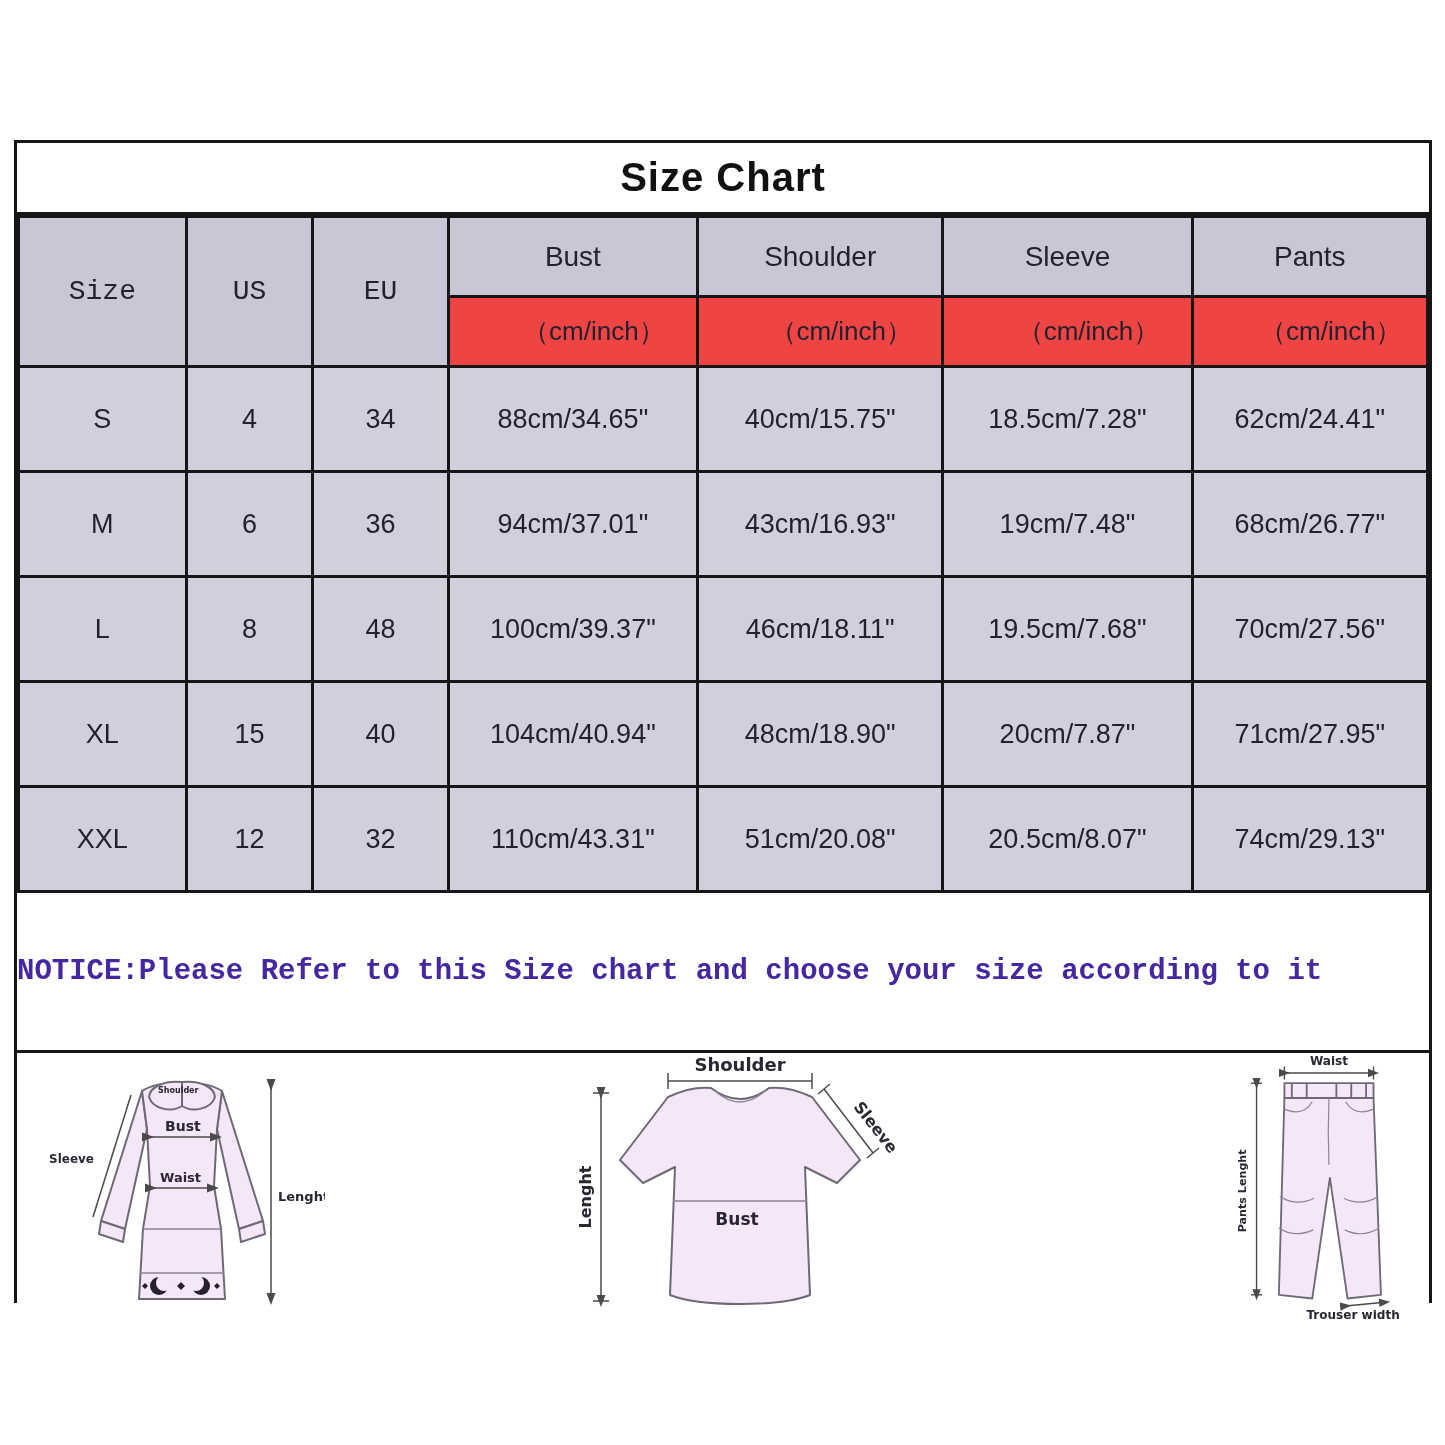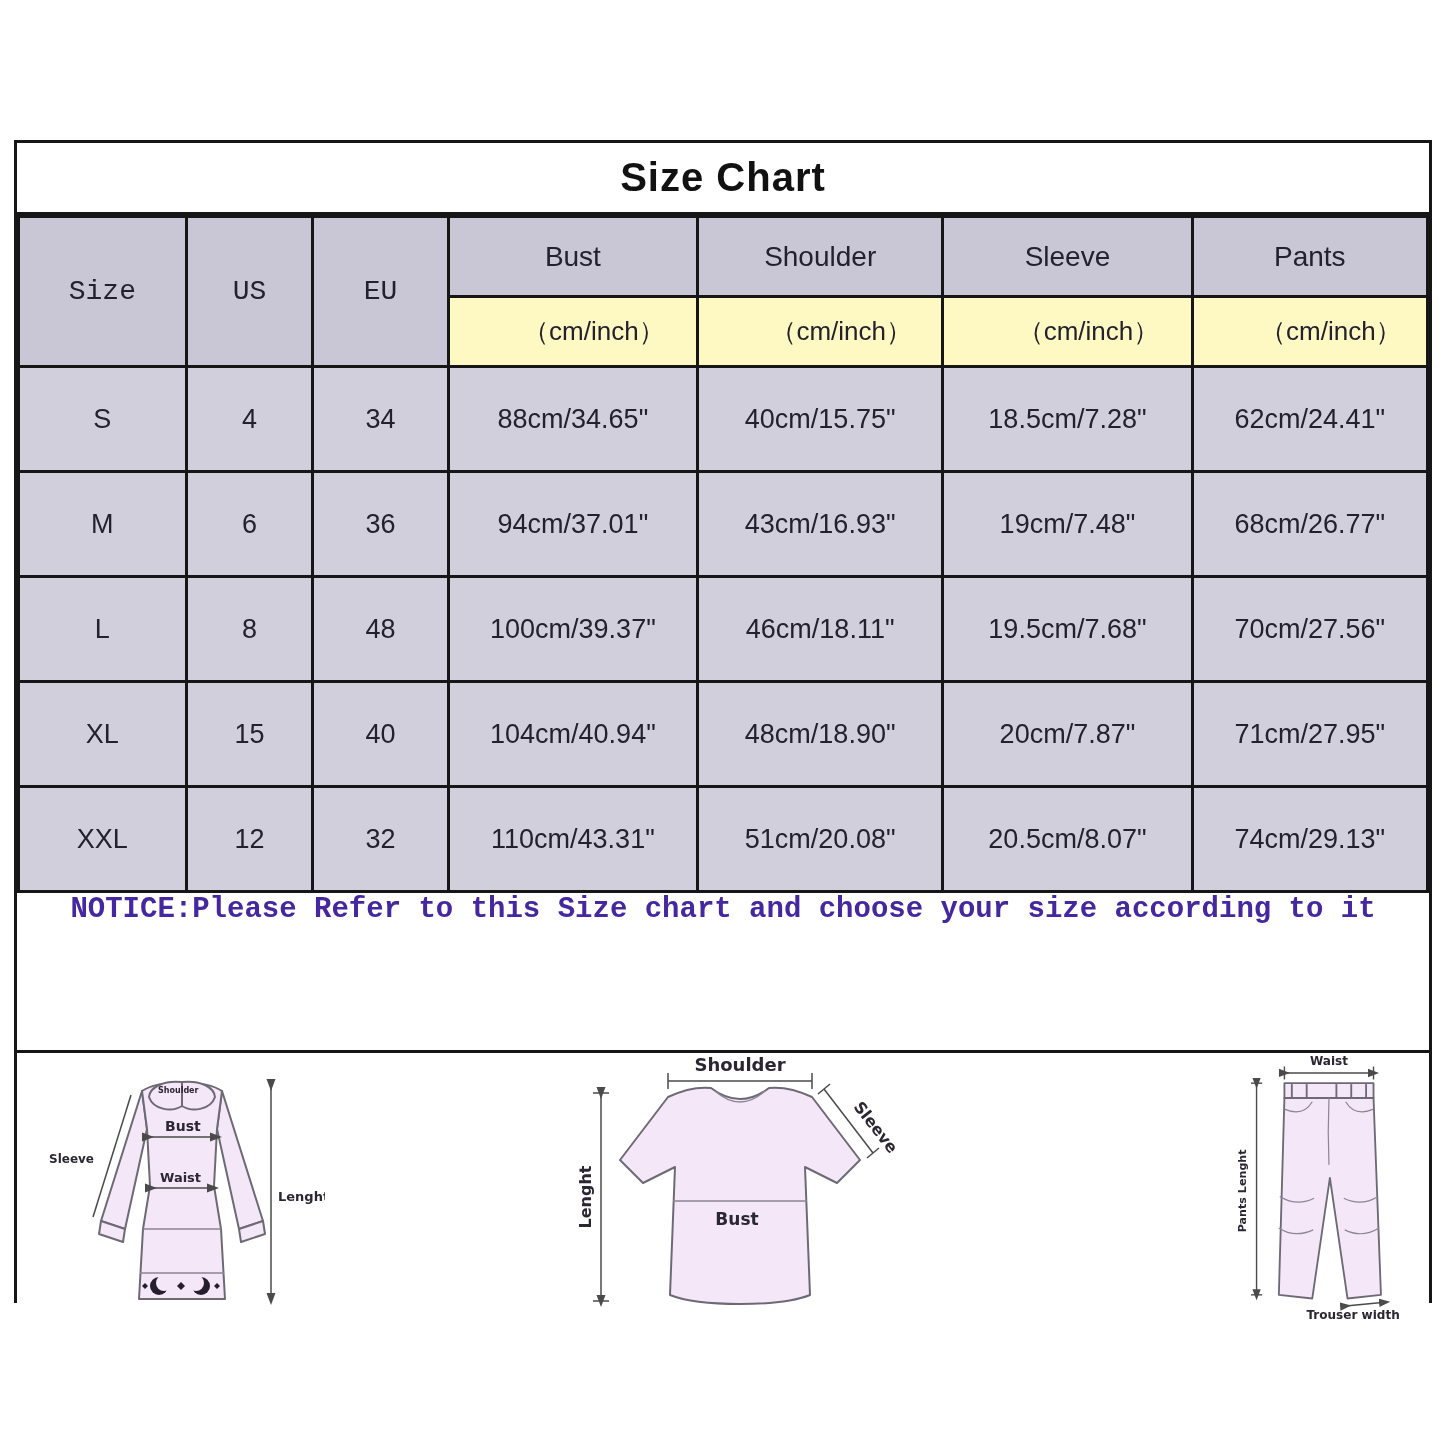--- a/index.html
+++ b/index.html
@@ -7,25 +7,25 @@
           font-family:"Liberation Sans",sans-serif;color:#1d1d28;}
   .frame{position:absolute;left:14px;top:140px;width:1418px;height:1163px;
          border:3px solid #161616;box-sizing:border-box;background:#ffffff;}
   .title-row{height:72px;border-bottom:3px solid #161616;display:flex;
              align-items:center;justify-content:center;box-sizing:border-box;}
   .title-row h1{margin:0;font-size:40px;font-weight:bold;letter-spacing:1px;color:#111111;}
   table.size-table{width:100%;border-collapse:collapse;table-layout:fixed;}
   table.size-table td{border:3px solid #161616;text-align:center;vertical-align:middle;
                       font-size:28px;color:#23212e;}
   tr.hdr1 td{height:75px;background:#c9c6d5;}
-  tr.hdr2 td{height:65px;background:#fef9c3;font-size:26px;padding-left:43px;}
+  tr.hdr2 td{height:65px;background:#ef4444;font-size:26px;padding-left:43px;}
   td.span-cell{background:#c9c6d5;font-family:Liberation Mono, monospace;}
   tr.data td{height:100px;background:#d2cfdd;font-size:27px;}
   .notice{height:160px;border-bottom:3px solid #161616;box-sizing:border-box;
-          display:flex;flex-direction:column;justify-content:flex-start;align-items:center;
+          display:flex;flex-direction:row;justify-content:flex-start;align-items:center;
           gap:14px;background:#ffffff;}
   .notice div{font-family:"Liberation Mono",monospace;font-weight:bold;
               font-size:29px;color:#45279f;white-space:nowrap;}
   .diagrams{position:relative;height:270px;background:#ffffff;}
   .dress-svg{position:absolute;left:30px;top:8px;}
   .shirt-svg{position:absolute;left:548px;top:2px;}
   .pants-svg{position:absolute;right:10px;top:2px;}
   .garm{fill:#f4e7f8;stroke:#6e6a75;stroke-width:2;stroke-linejoin:round;}
   .seam{fill:none;stroke:#8b8595;stroke-width:1.3;}
   .meas{fill:none;stroke:#4a4a4a;stroke-width:1.5;}

